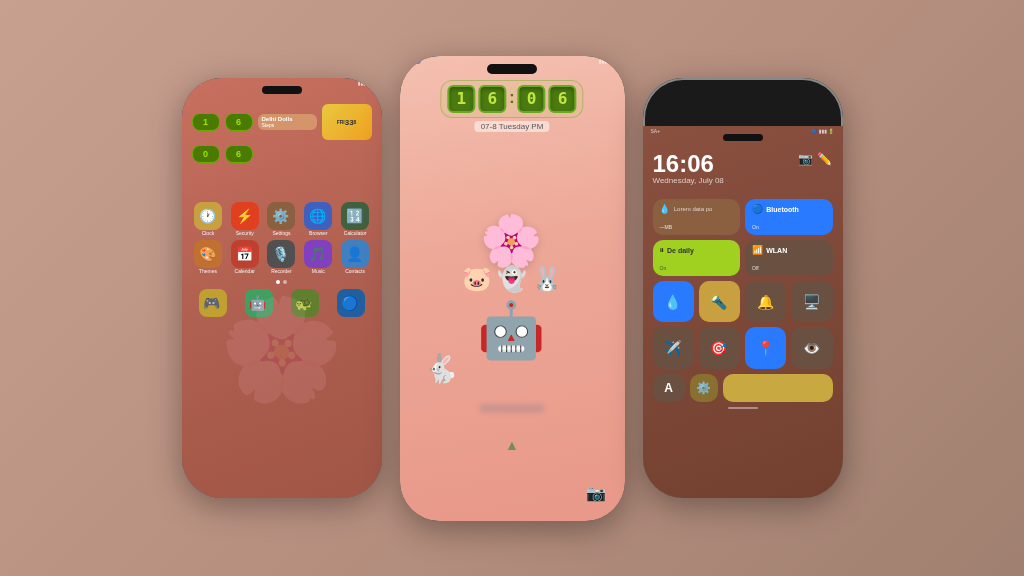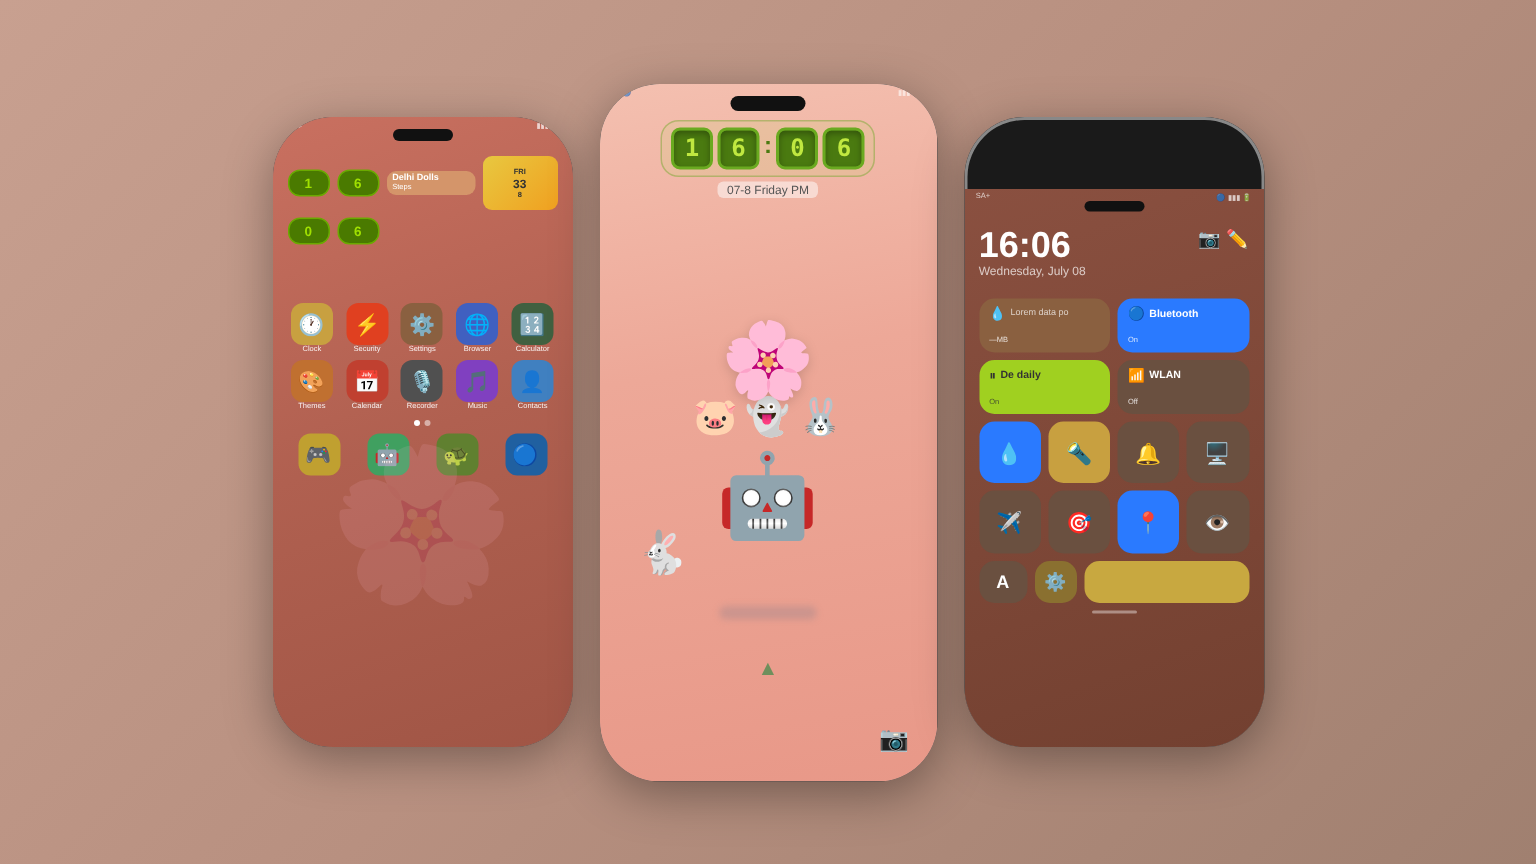--- a/index.html
+++ b/index.html
@@ -56,21 +56,21 @@
       font-size: 6px;
       color: #fff;
       flex: 1;
     }
     .weather-widget {
       background: linear-gradient(135deg, #e8c840, #f0a020);
       border-radius: 6px;
       width: 50px;
       height: 36px;
       display: flex;
-      flex-direction: column;
+      flex-direction: row;
       align-items: center;
       justify-content: center;
       font-size: 6px;
       color: #333;
       font-weight: bold;
     }
 
     
     .app-grid {
       display: grid;
@@ -378,21 +378,21 @@
       </div>
 
       <div style="position:absolute;top:24px;left:50%;transform:translateX(-50%);display:flex;flex-direction:column;align-items:center;z-index:5;">
         <div style="display:flex;gap:3px;align-items:center;background:rgba(180,220,100,0.15);border:1.5px solid rgba(100,160,30,0.4);border-radius:12px;padding:4px 6px;">
           <div class="clock-digit">1</div>
           <div class="clock-digit">6</div>
           <div class="clock-colon">:</div>
           <div class="clock-digit">0</div>
           <div class="clock-digit">6</div>
         </div>
-        <div class="date-label">07-8 Friday PM</div>
+        <div class="date-label">07-8 Tuesday PM</div>
       </div>
 
       <div style="position:absolute;top:80px;left:0;right:0;bottom:60px;display:flex;flex-direction:column;align-items:center;justify-content:center;">
 
         <div style="font-size:50px;margin-bottom:-5px;filter:drop-shadow(0 2px 4px rgba(0,0,0,0.15));">🌸</div>
 
         <div style="display:flex;gap:5px;font-size:24px;">
           <span>🐷</span>
           <span>👻</span>
           <span>🐰</span>

